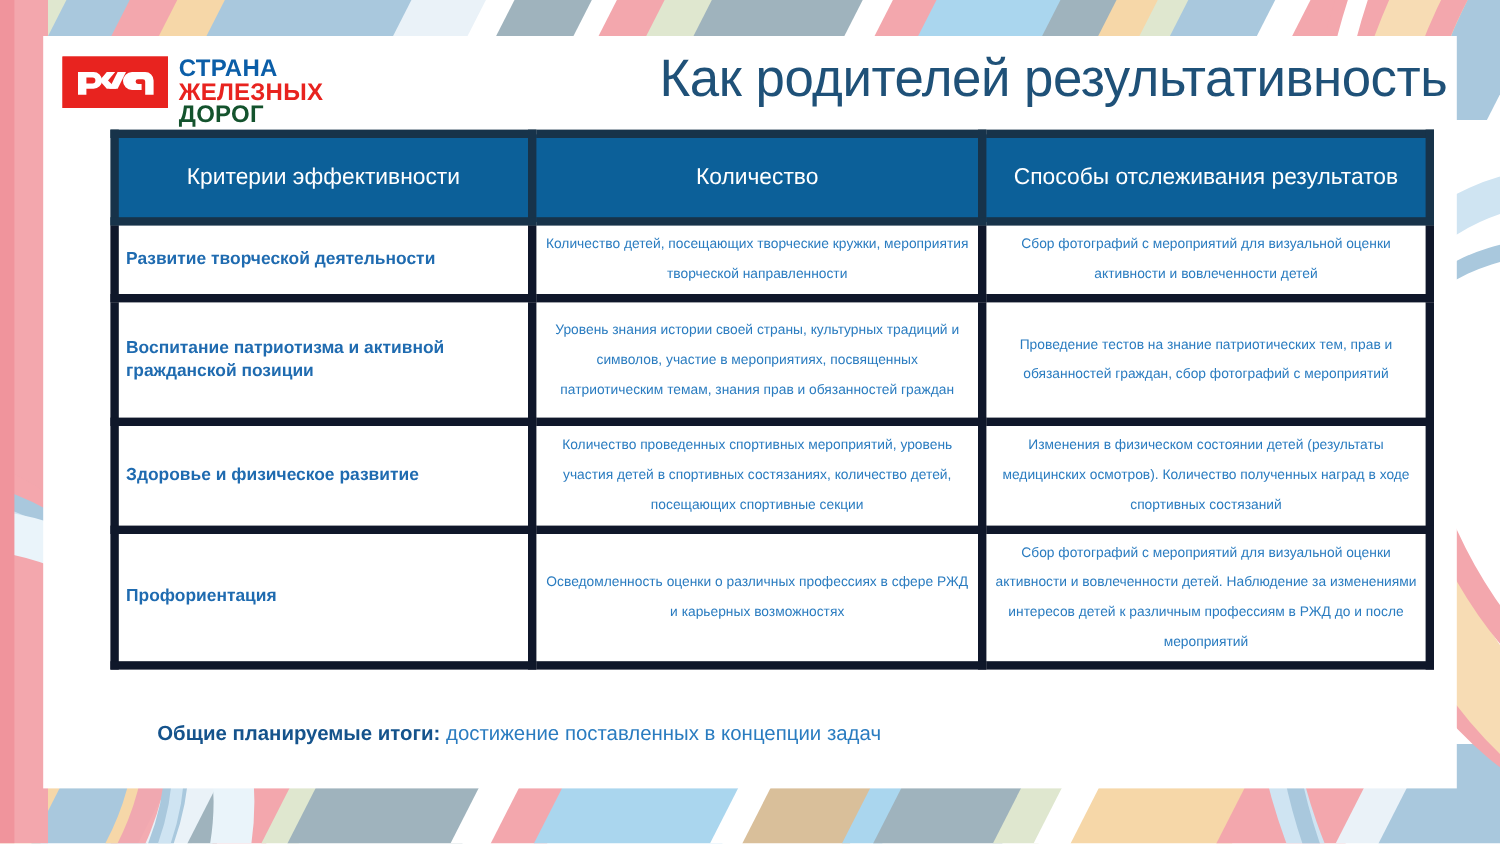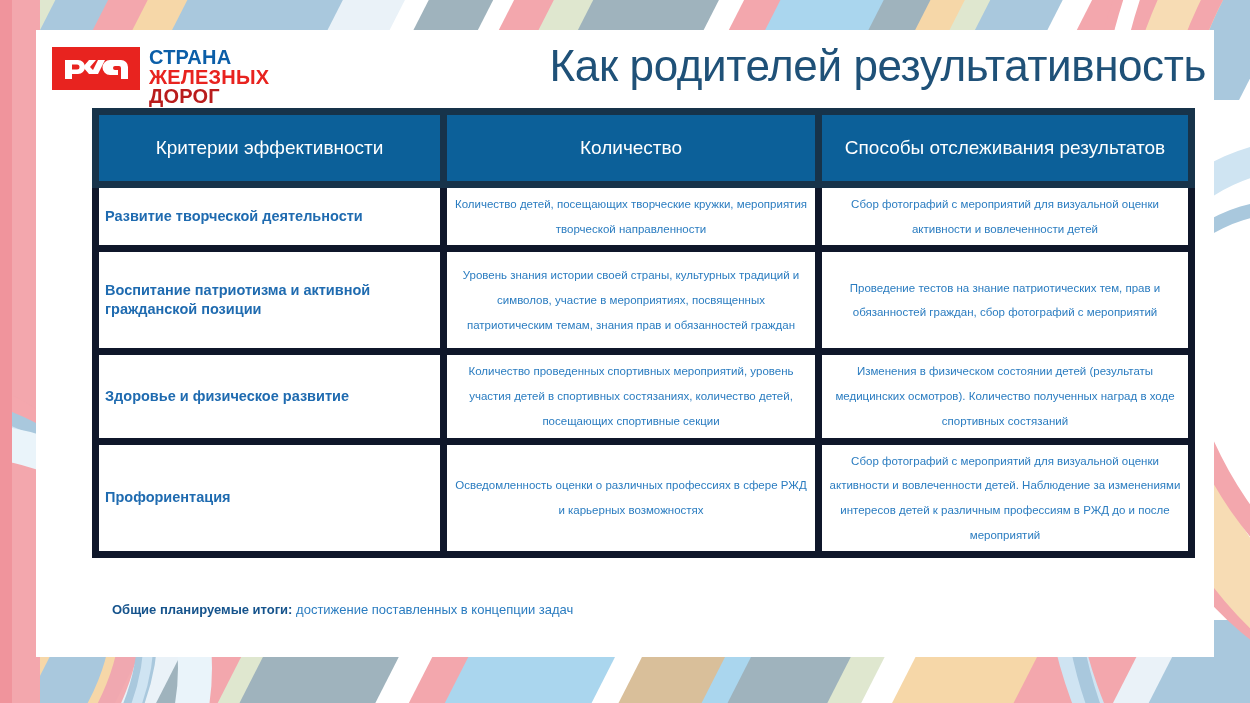--- a/index.html
+++ b/index.html
@@ -101,21 +101,21 @@
     padding-top: 1px;
   }
   .logo-text div {
     font-family: "Liberation Sans", sans-serif;
     font-weight: bold;
     font-size: 20px;
     letter-spacing: 0.2px;
   }
   .lt-1 { color: #0b5ea8; }
   .lt-2 { color: #e8231f; }
-  .lt-3 { color: #b91c1c; }
+  .lt-3 { color: #14532d; }
 
   .slide-title {
     position: absolute;
     right: 44px;
     top: 41px;
     font-size: 44px;
     color: #1f5178;
     font-family: "Liberation Sans", sans-serif;
     letter-spacing: -0.4px;
     white-space: nowrap;
@@ -167,23 +167,23 @@
     text-align: center;
     line-height: 2.15;
     vertical-align: top;
     padding-top: 7px;
   }
   .val.mid { vertical-align: middle; padding-top: 4px; }
 
   
   .footer {
     position: absolute;
-    left: 112px;
+    left: 131px;
     top: 602px;
-    font-size: 13px;
+    font-size: 17px;
     color: #2a7cc0;
     z-index: 10;
     white-space: nowrap;
     text-align: right;
   }
   .footer b {
     color: #15538c;
     font-weight: bold;
   }
 </style>

